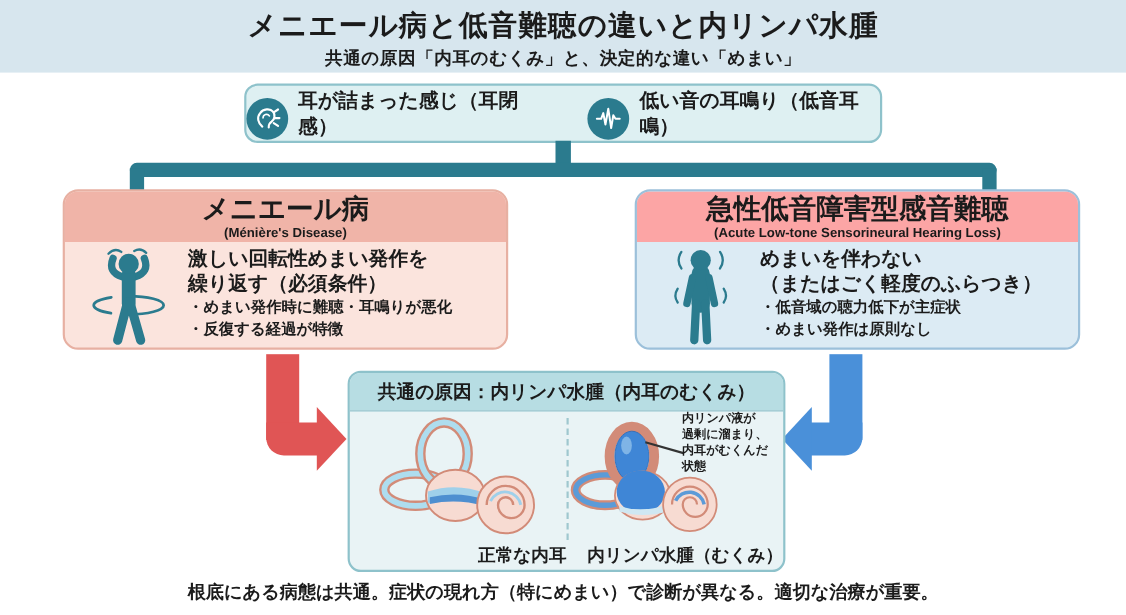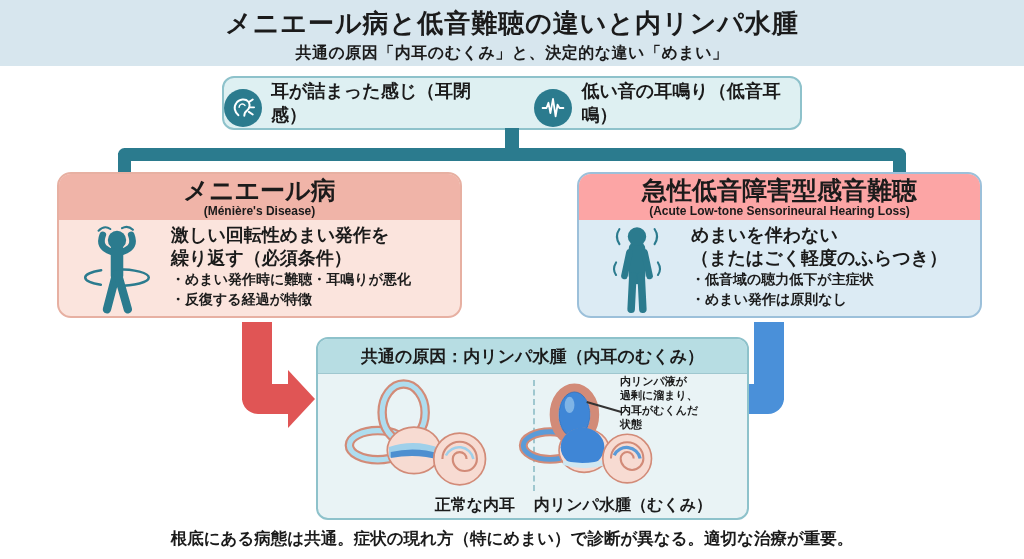--- a/index.html
+++ b/index.html
@@ -49,21 +49,21 @@
   .arrow .bar-h{position:absolute;width:48px;height:30px;top:62px;}
   .arrow .head{position:absolute;width:0;height:0;top:48px;}
   .arrow-red .bar-v{left:2px;background:#e05555;}
   .arrow-red .bar-h{left:2px;background:#e05555;border-radius:0 0 0 16px;}
   .arrow-red .head{left:48px;border-top:29px solid transparent;border-bottom:29px solid transparent;border-left:27px solid #e05555;}
   .arrow-blue .bar-v{left:44px;background:#4a90d9;}
   .arrow-blue .bar-h{left:26px;background:#4a90d9;border-radius:0 0 16px 0;}
   .arrow-blue .head{left:1px;border-top:29px solid transparent;border-bottom:29px solid transparent;border-right:27px solid #4a90d9;}
 
   
-  .center-box{position:absolute;left:316px;top:337px;width:433px;height:183px;border:2px solid #8ec2cb;
+  .center-box{position:absolute;left:316px;top:337px;width:398px;height:183px;border:2px solid #8ec2cb;
     border-radius:12px;background:#e9f3f5;overflow:hidden;box-sizing:border-box;}
   .center-head{background:#b7dde3;height:34px;display:flex;align-items:center;justify-content:center;
     font-size:17px;font-weight:bold;border-bottom:1px solid #9fc7cf;}
   .center-body{position:relative;height:145px;}
   .divider{position:absolute;left:50%;top:6px;bottom:28px;border-left:2px dashed #9fc7cf;}
   .ear-svg{position:absolute;}
   .ear-normal{left:8px;top:4px;width:182px;height:112px;}
   .ear-hydrops{left:198px;top:6px;width:142px;height:110px;}
   .ear-label{position:absolute;bottom:3px;font-size:16px;font-weight:bold;text-align:right;}
   .label-normal{left:0;width:197px;}

